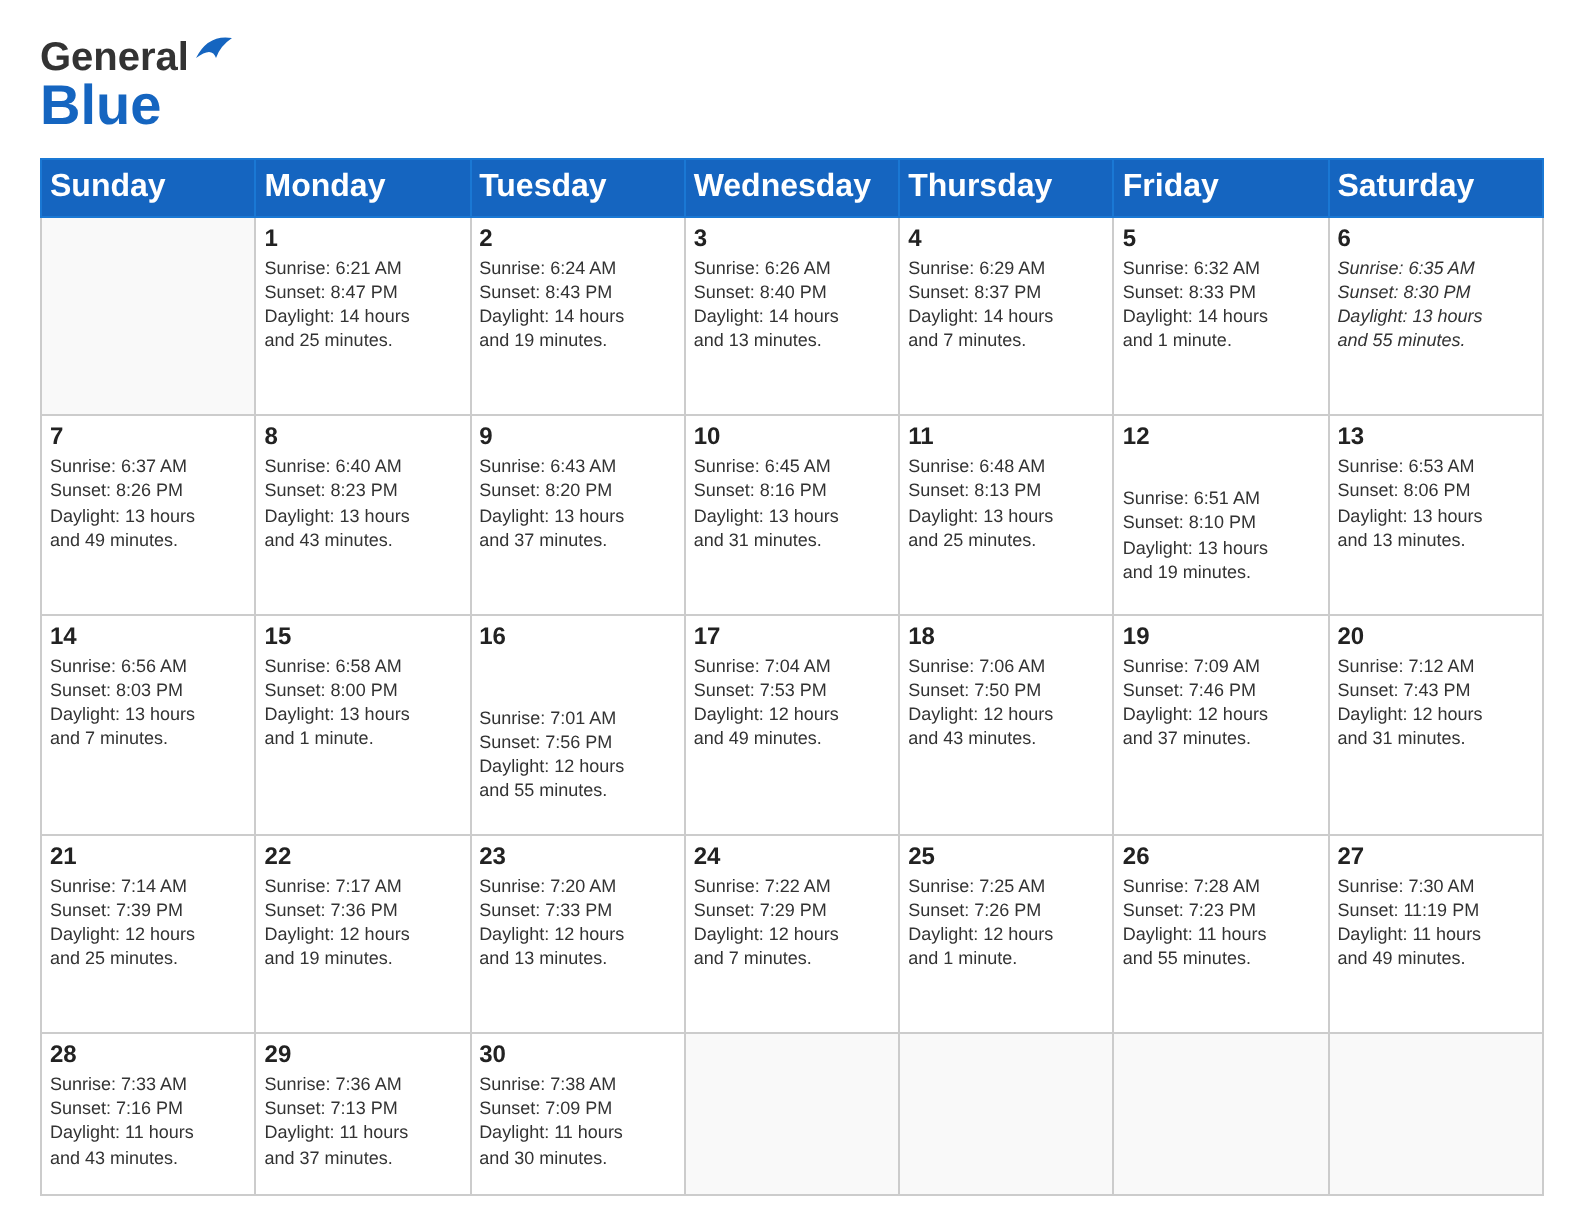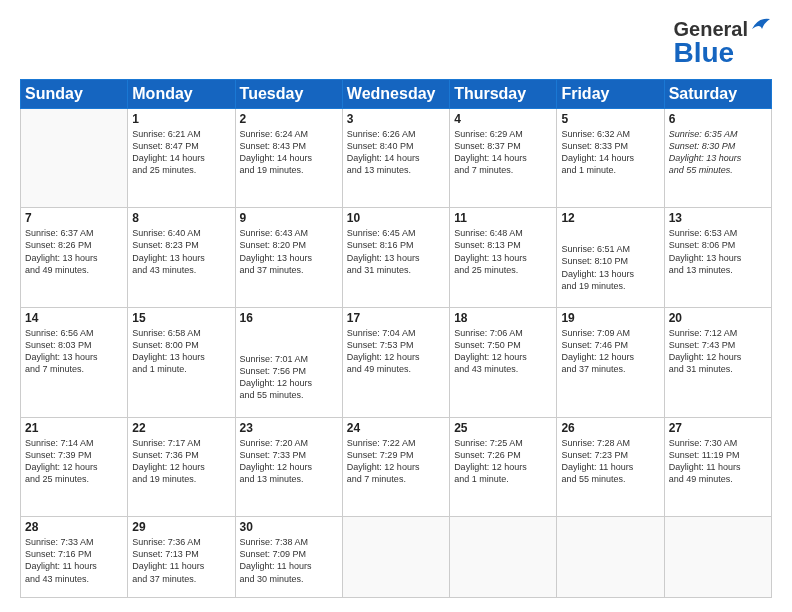--- a/index.html
+++ b/index.html
@@ -12,21 +12,21 @@
     }
     .page {
       width: 792px;
       height: 612px;
       padding: 18px 20px 14px 20px;
       display: flex;
       flex-direction: column;
     }
     .header {
       display: flex;
-      justify-content: flex-end;
+      justify-content: flex-start;
       align-items: flex-start;
       margin-bottom: 10px;
     }
     .logo {
       display: flex;
       align-items: center;
     }
     .title-area {
       text-align: right;
     }

